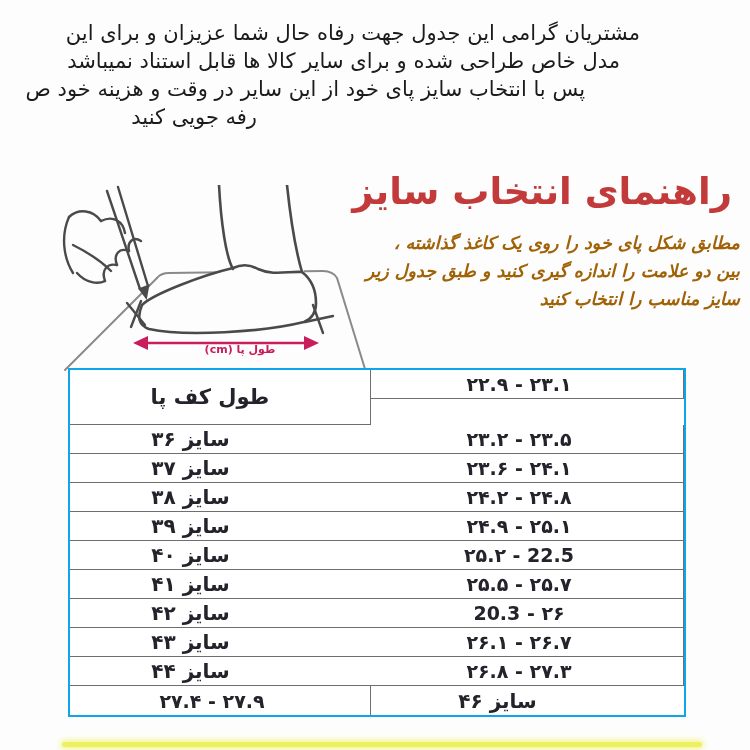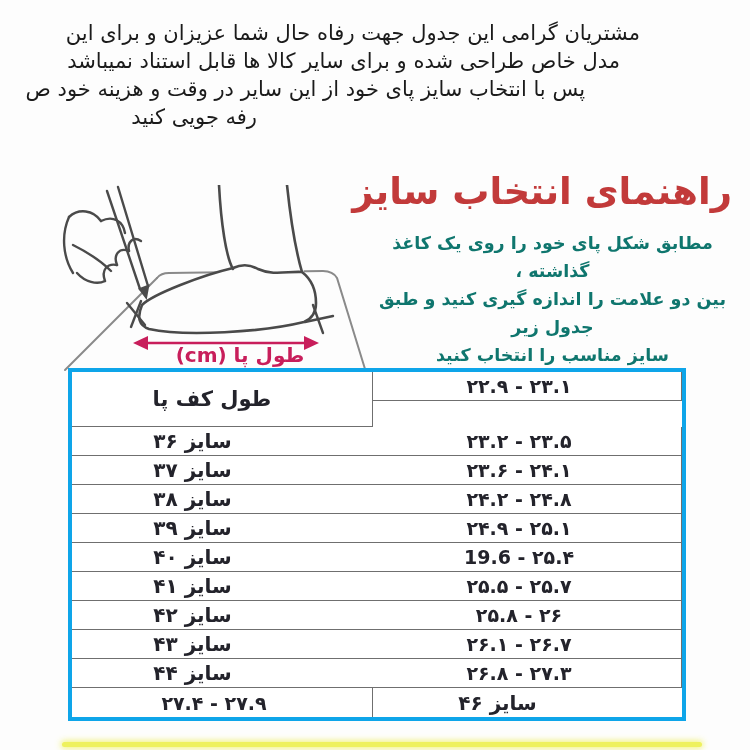--- a/index.html
+++ b/index.html
@@ -44,53 +44,54 @@
     white-space:nowrap;
     text-align:right;
   }
 
   
   .instructions{
     position:absolute;
     top:229px;right:10px;
     width:375px;
     direction:rtl;
-    text-align:center;
+    text-align:right;
     font-size:17.5px;
     font-weight:bold;
-    color:#0f766e;
+    color:#a16207;
     line-height:28px;
+    font-style:italic;
   }
 
   
   .illustration{
     position:absolute;
     left:55px;top:185px;
     width:320px;height:190px;
   }
   .illustration svg{position:absolute;left:0;top:0;}
   .measure-label{
     position:absolute;
     left:120px;top:158px;
     width:130px;
     text-align:center;
     direction:rtl;
-    font-size:20px;
+    font-size:11px;
     font-weight:bold;
     color:var(--measure_pink);
     white-space:nowrap;
   }
 
   
   .size-table{
     position:absolute;
     left:68px;top:368px;
     width:618px;
     background:#fff;
-    border:4px solid #0ea5e9;
+    border:2px solid #0ea5e9;
     display:grid;
     grid-template-columns:301px 1fr;
   }
   .cell{
     border-bottom:1px solid var(--table_border);
     display:flex;
     align-items:center;
     justify-content:center;
     height:29px;
     font-weight:bold;
@@ -199,27 +200,27 @@
 
   <div class="cell col-left">۲۳.۶ - ۲۴.۱</div>
   <div class="cell col-right">سایز ۳۸</div>
 
   <div class="cell col-left">۲۴.۲ - ۲۴.۸</div>
   <div class="cell col-right">سایز ۳۹</div>
 
   <div class="cell col-left">۲۴.۹ - ۲۵.۱</div>
   <div class="cell col-right">سایز ۴۰</div>
 
-  <div class="cell col-left">19.6 - ۲۵.۴</div>
+  <div class="cell col-left">۲۵.۲ - 22.5</div>
   <div class="cell col-right">سایز ۴۱</div>
 
   <div class="cell col-left">۲۵.۵ - ۲۵.۷</div>
   <div class="cell col-right">سایز ۴۲</div>
 
-  <div class="cell col-left">۲۵.۸ - ۲۶</div>
+  <div class="cell col-left">20.3 - ۲۶</div>
   <div class="cell col-right">سایز ۴۳</div>
 
   <div class="cell col-left">۲۶.۱ - ۲۶.۷</div>
   <div class="cell col-right">سایز ۴۴</div>
 
   <div class="cell col-left">۲۶.۸ - ۲۷.۳</div>
 
   <div class="cell col-left last">۲۷.۴ - ۲۷.۹</div>
   <div class="cell col-right last">سایز ۴۶</div>
 </div>

